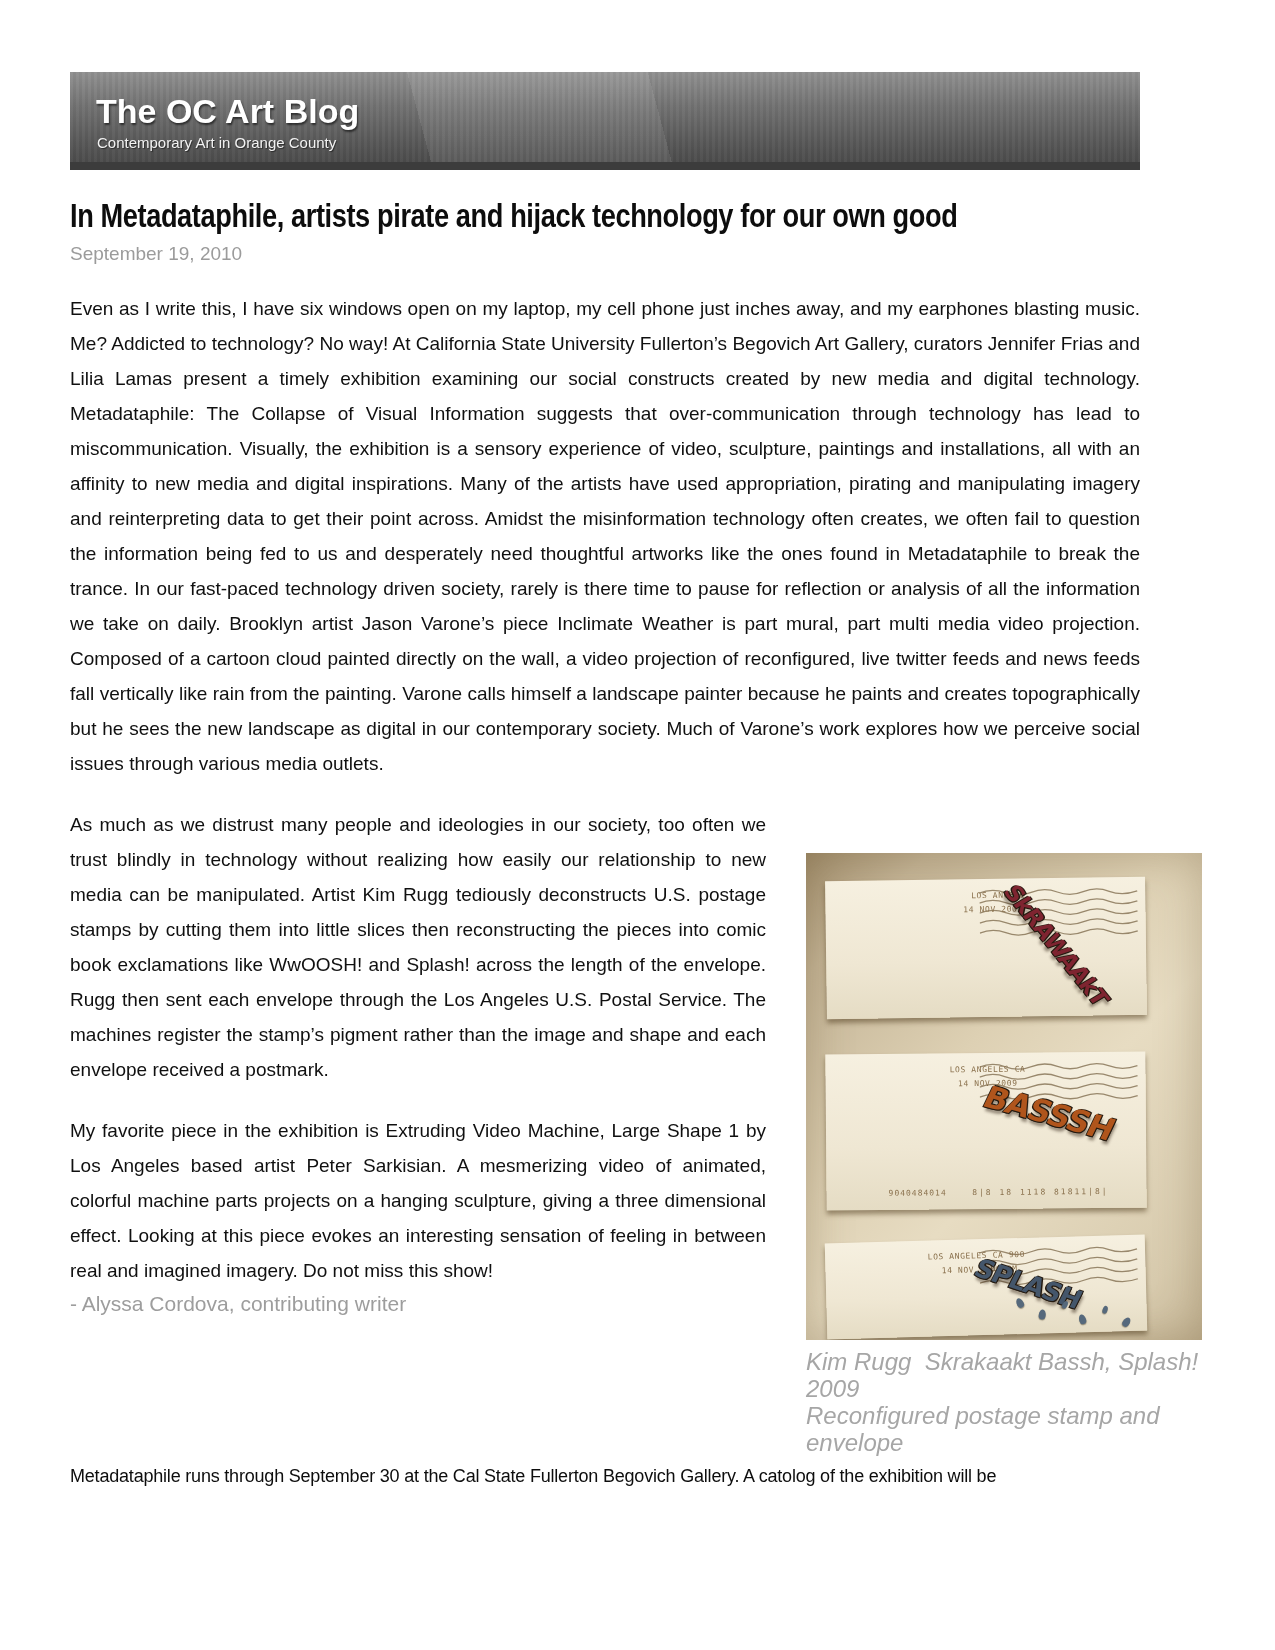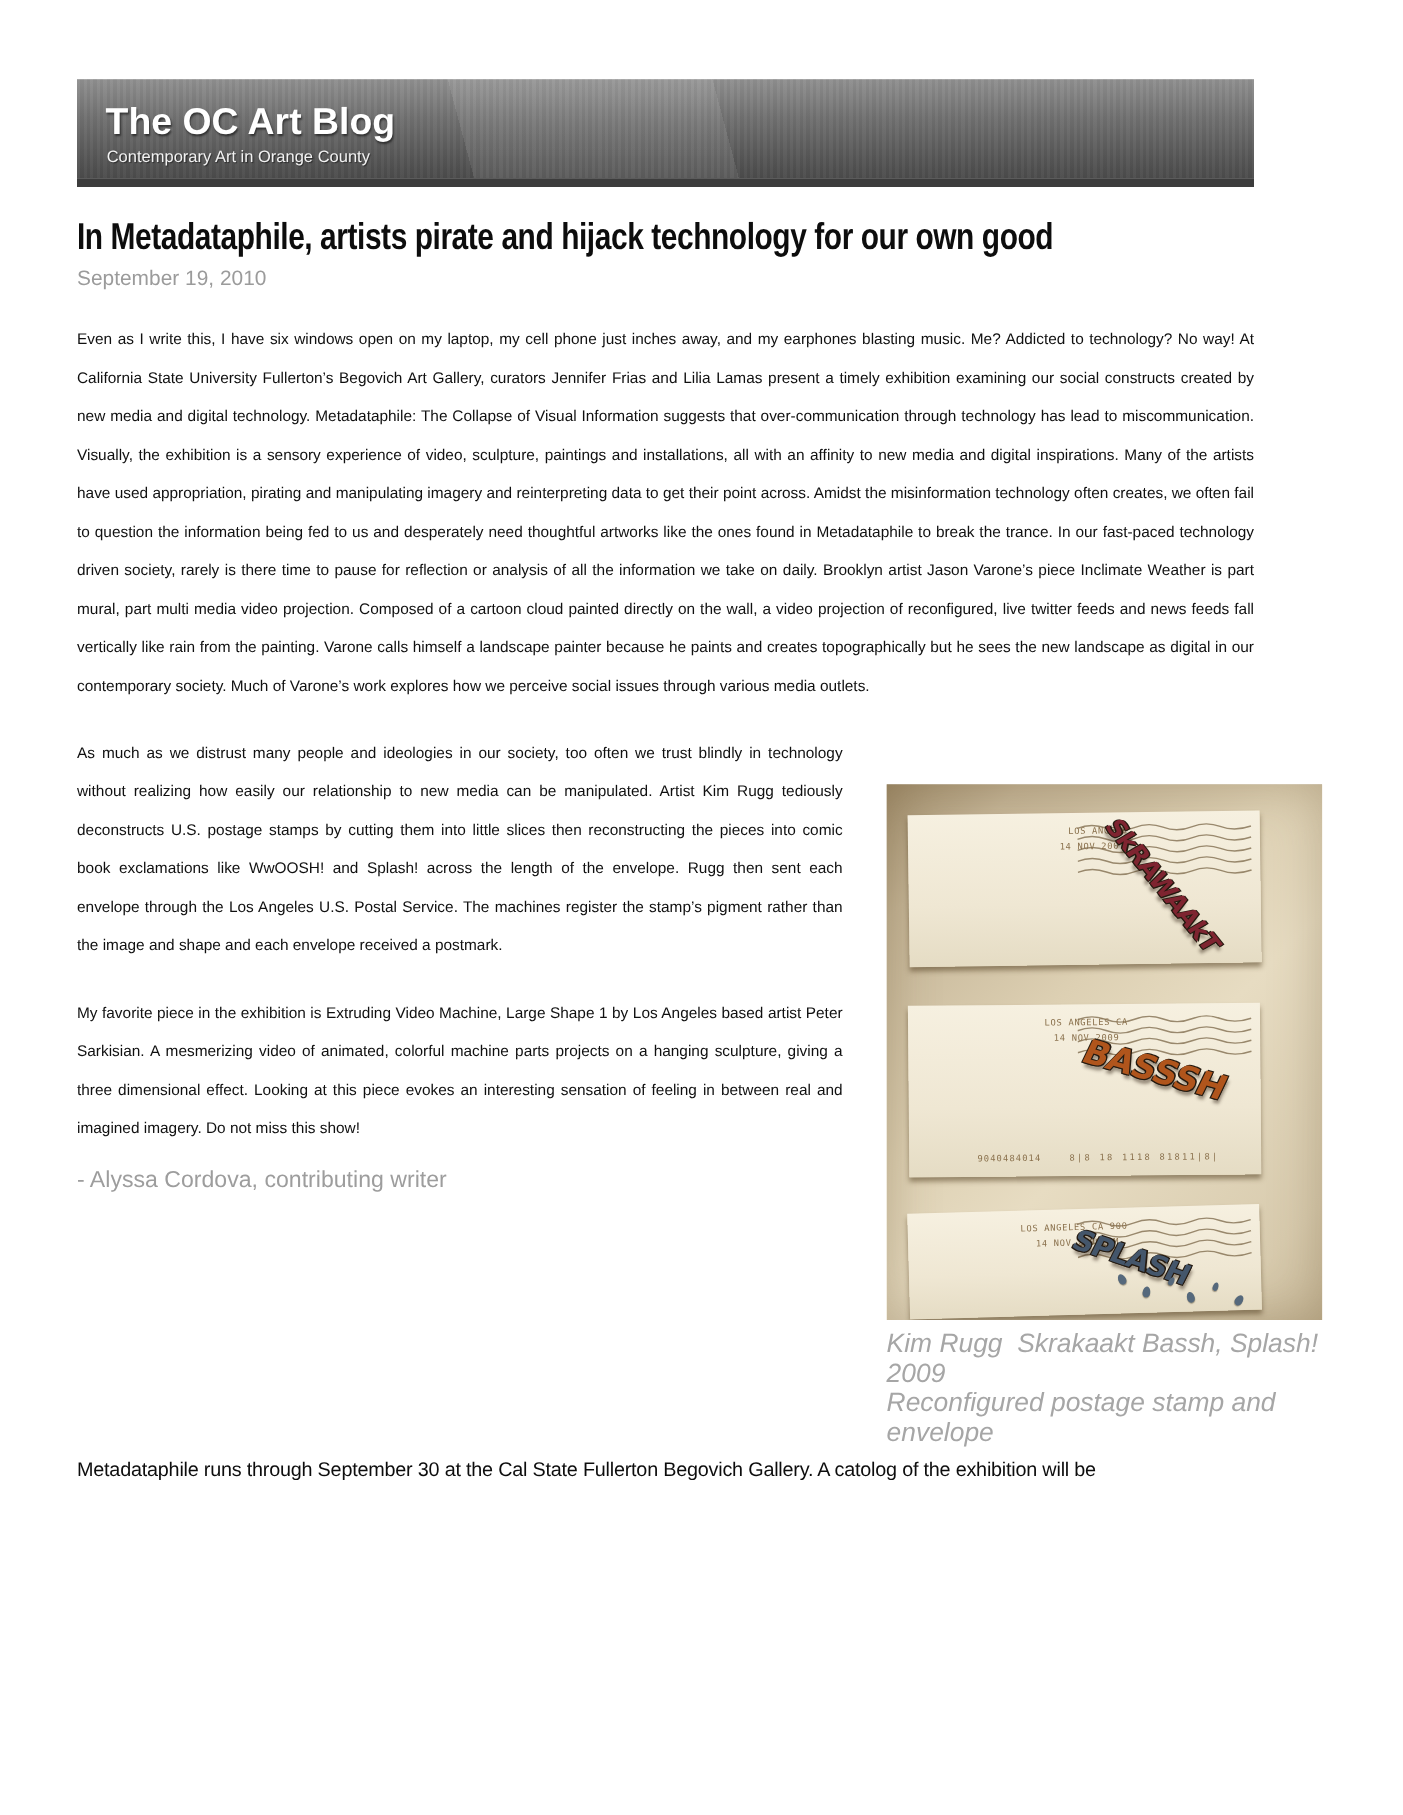--- a/index.html
+++ b/index.html
@@ -37,24 +37,24 @@
     text-decoration:underline;
   }
   h1.article-title .condense {
     display:inline-block; transform:scaleX(.80); transform-origin:left center;
     letter-spacing:-0.5px;
   }
   .article-date { margin-top:8px; font-size:19px; color:#9b9b9b; }
 
   
   p.body-text {
-    margin:26px 0 0 0; font-size:14px; line-height:35px;
+    margin:26px 0 0 0; font-size:19px; line-height:35px;
     text-align:justify; color:#101010;
   }
-  .byline { margin-top:18px; font-size:21px; color:#9d9d9d; }
+  .byline { margin-top:4px; font-size:21px; color:#9d9d9d; }
 
   p.closing {
     clear:both; margin:85px 0 0 0; font-size:18px; letter-spacing:-.2px;
     color:#0d0d0d; white-space:nowrap;
   }
 
   
   figure.artwork {
     float:right; width:396px; margin:46px -62px 10px 40px; padding:0;
   }

